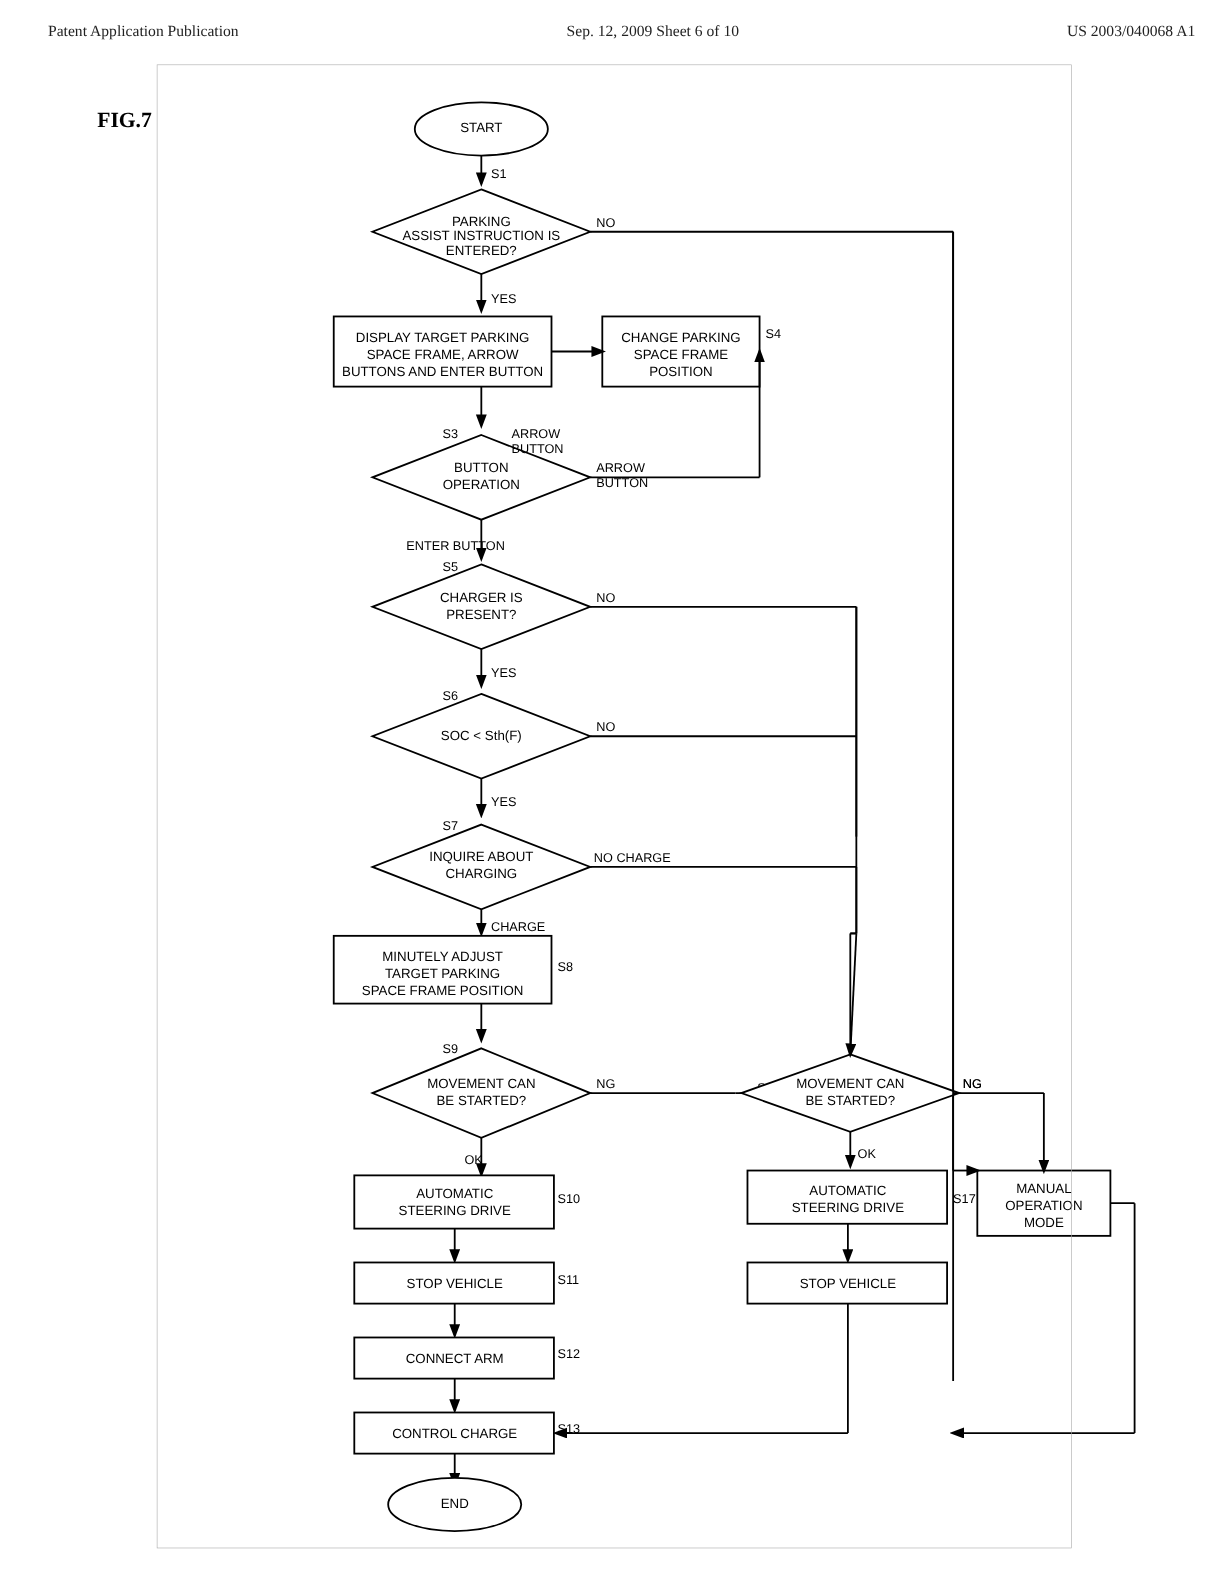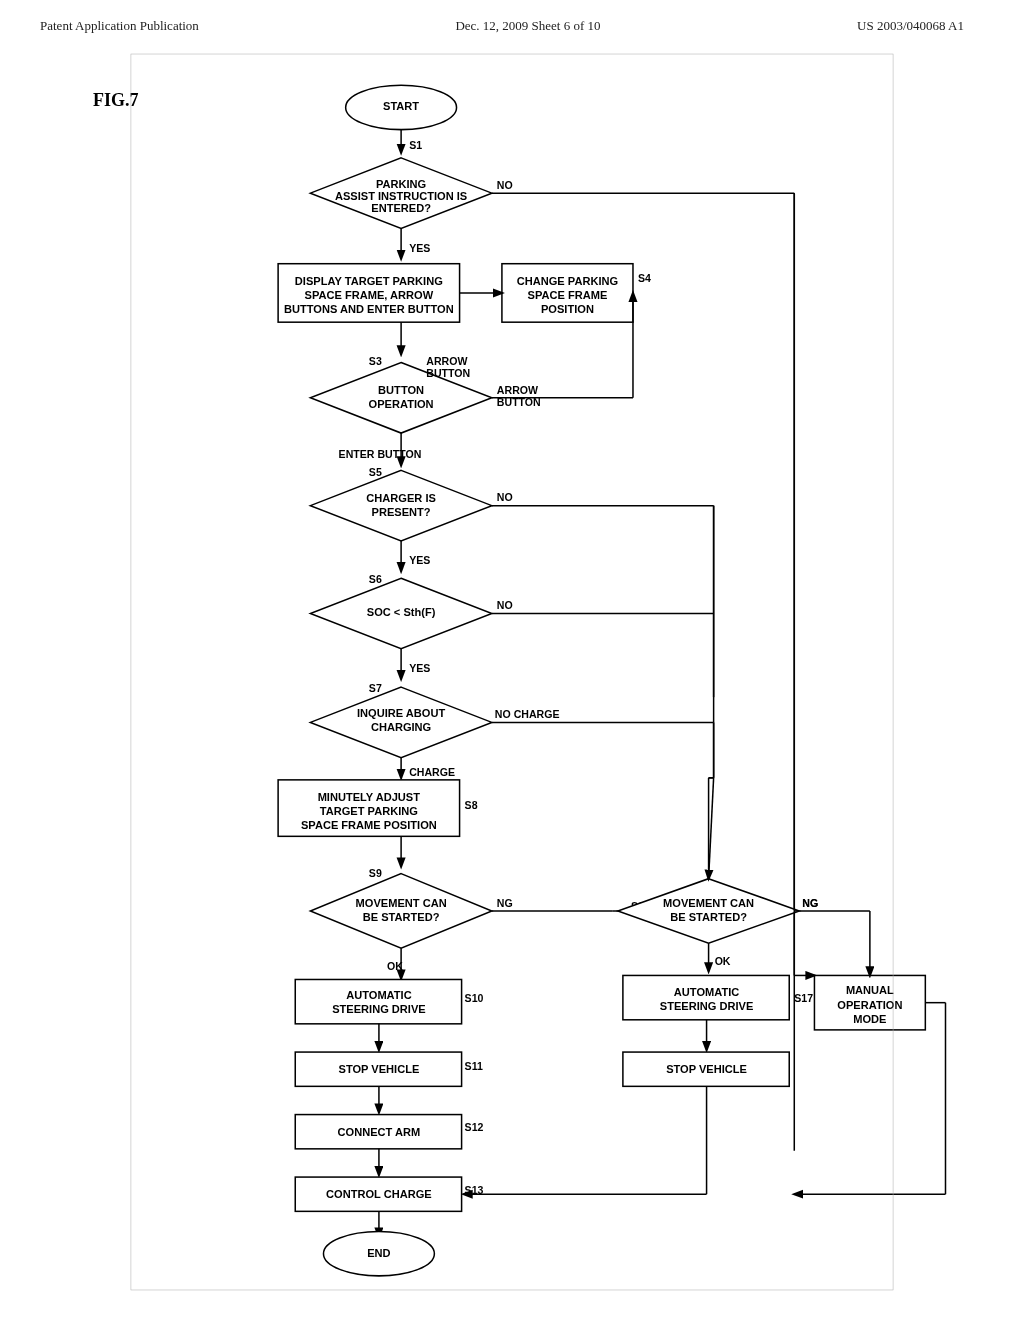--- a/index.html
+++ b/index.html
@@ -8,37 +8,36 @@
       font-family: 'Times New Roman', Times, serif;
       width: 1024px;
       min-height: 1320px;
       position: relative;
       overflow-x: hidden;
     }
     .header {
       display: flex;
       justify-content: space-between;
       align-items: flex-end;
-      padding: 18px 60px 8px 40px;
+      padding: 18px 28px 8px 40px;
       font-size: 13px;
       color: #222;
     }
     .fig-label {
       font-size: 18px;
       font-weight: bold;
       position: absolute;
-      left: 93px;
+      left: 81px;
       top: 90px;
     }
     .diagram-area {
       position: relative;
       width: 100%;
       height: 1240px;
       margin-top: 10px;
-      font-weight: bold;
     }
     svg {
       position: absolute;
       top: 0; left: 0;
       width: 100%;
       height: 100%;
     }
     
     .fc-text {
       font-family: Arial, Helvetica, sans-serif;
@@ -53,21 +52,21 @@
       fill: #000;
       text-anchor: start;
       dominant-baseline: middle;
     }
   </style>
 </head>
 <body>
 
 <div class="header">
   <span>Patent Application Publication</span>
-  <span>Dec. 12, 2009  Sheet 6 of 10</span>
+  <span>Sep. 12, 2009  Sheet 6 of 10</span>
   <span>US 2003/040068 A1</span>
 </div>
 
 <div class="fig-label">FIG.7</div>
 
 <div class="diagram-area">
 <svg viewBox="0 0 760 1230" xmlns="http://www.w3.org/2000/svg">
   <defs>
     <marker id="arrow" markerWidth="8" markerHeight="8" refX="6" refY="3" orient="auto">
       <path d="M0,0 L0,6 L8,3 z" fill="#000"></path>

